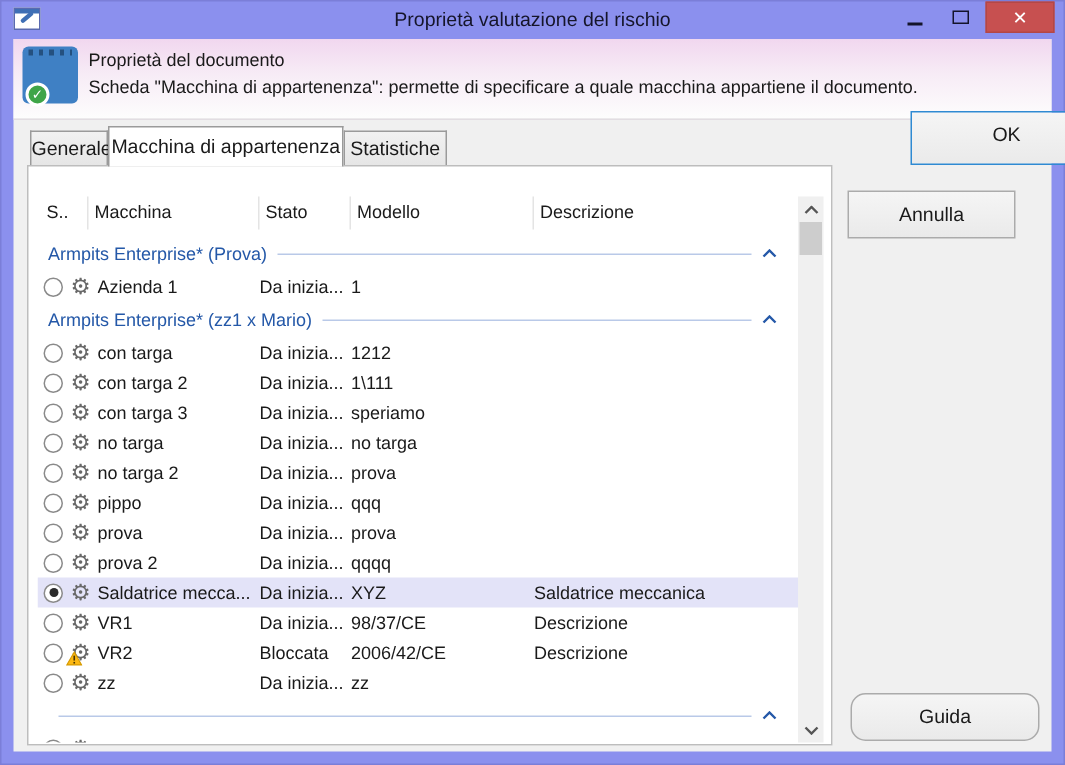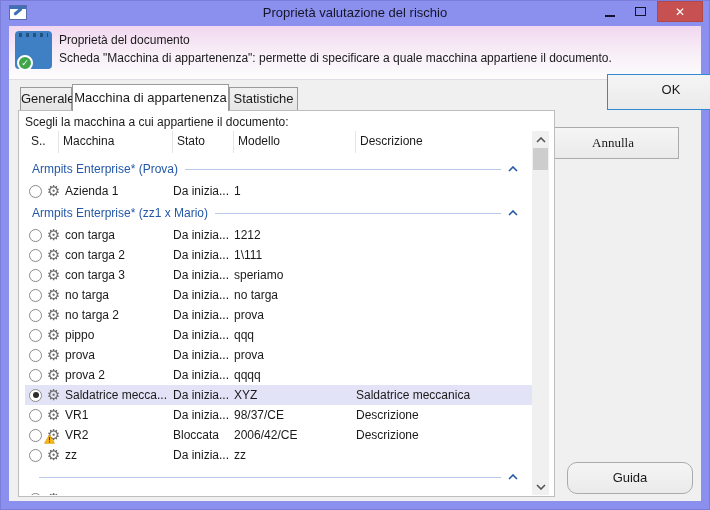--- a/index.html
+++ b/index.html
@@ -64,21 +64,21 @@
 
   
   .scrollbar { position:absolute; right:0; top:0; width:17px; height:364px; background:#f0f0f0; }
   .scroll-btn { position:absolute; left:0; width:17px; height:17px; display:flex; align-items:center; justify-content:center; }
   .scroll-up { top:0; } .scroll-down { bottom:0; }
   .scroll-thumb { position:absolute; left:1px; top:17px; width:15px; height:22px; background:#cdcdcd; }
 
   
   .pushbtn { position:absolute; font-size:13px; color:#1a1a1a; text-align:center; background:linear-gradient(180deg,#f5f5f5,#eaeaea); border:1px solid #ababab; }
   .btn-ok { left:558px; top:48px; width:128px; height:36px; line-height:30px; border:1px solid #2f8ad2;margin-left:40px; }
-  .btn-cancel { left:538px; top:101px; width:132px; height:32px; line-height:30px;font-family:Liberation Serif, serif; }
+  .btn-cancel { left:556px; top:101px; width:112px; height:32px; line-height:30px; }
   .btn-help { left:558px; top:436px; width:126px; height:32px; line-height:30px;border-radius:10px; }
 </style>
 </head>
 <body>
 
 <div class="window">
 
   <div class="titlebar">
     <div class="app-icon"></div>
     <div class="title-text">Proprietà valutazione del rischio</div>
@@ -102,21 +102,20 @@
       </div>
       <div class="banner-title">Proprietà del documento</div>
       <div class="banner-subtitle">Scheda "Macchina di appartenenza": permette di specificare a quale macchina appartiene il documento.</div>
     </div>
 
     <div class="tab tab-0">Generale</div>
     <div class="tab tab-1">Macchina di appartenenza</div>
     <div class="tab tab-2">Statistiche</div>
 
     <div class="page">
-      <div class="instruction">Scegli la macchina a cui appartiene il documento:</div>
 
       <div class="list">
         <div class="list-header">
           <div class="hcell hc-0">S..</div>
           <div class="hcell hc-1">Macchina</div>
           <div class="hcell hc-2">Stato</div>
           <div class="hcell hc-3">Modello</div>
           <div class="hcell hc-4">Descrizione</div>
         </div>
         <div class="list-body">

